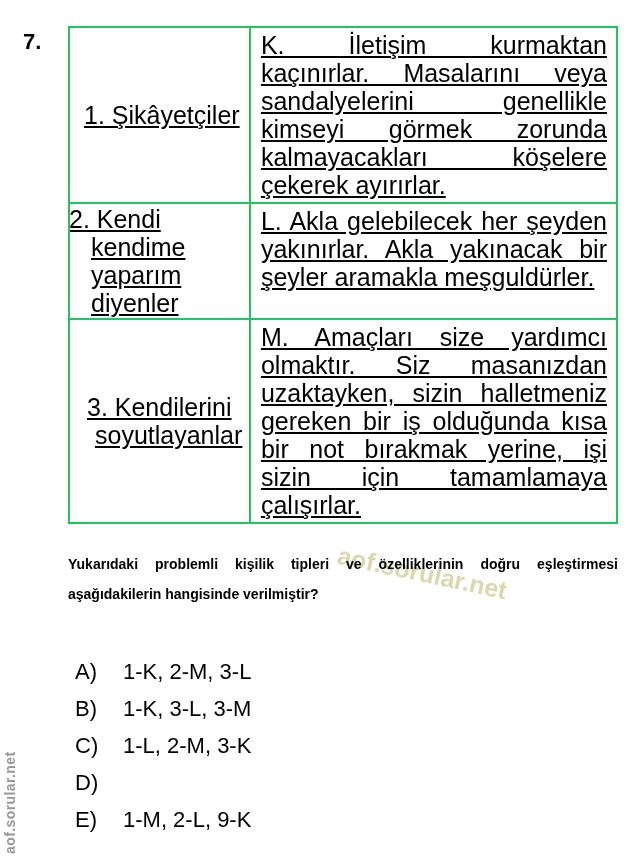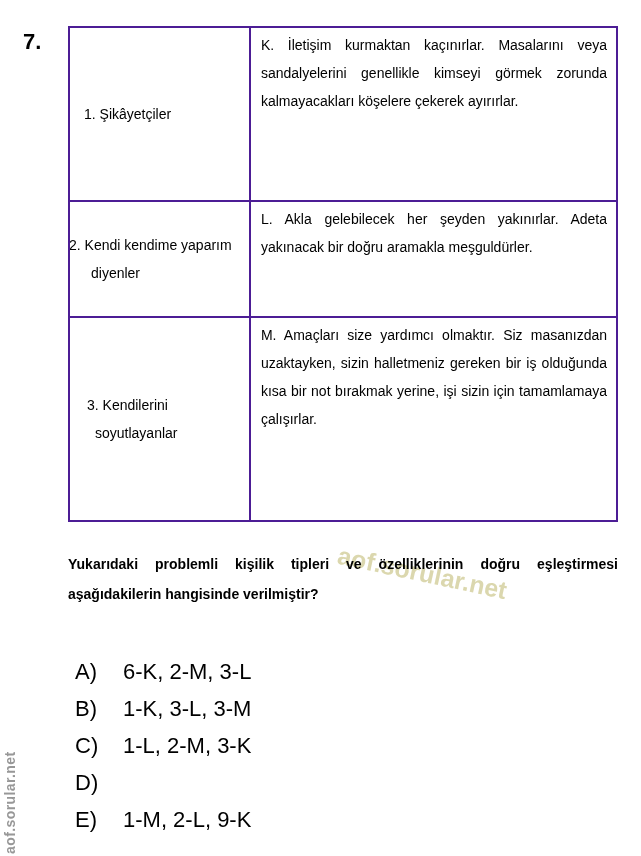--- a/index.html
+++ b/index.html
@@ -23,24 +23,25 @@
 
   table.match-table {
     position: absolute;
     left: 68px;
     top: 26px;
     width: 550px;
     border-collapse: collapse;
     table-layout: fixed;
   }
   table.match-table td {
-    border: 2px solid #4c1d95;
-    font-size: 14px;
+    border: 2px solid #22c55e;
+    font-size: 25px;
     line-height: 28px;
     overflow: hidden;
+    text-decoration: underline;
   }
   td.col-left  { width: 176px; vertical-align: middle; }
   td.col-right { width: 357px; vertical-align: top; text-align: justify;
                  padding: 3px 9px 3px 10px; }
   tr.row-1 td { height: 174px; }
   tr.row-2 td { height: 116px; }
   tr.row-3 td { height: 204px; }
   .cell-l1 { padding-left: 14px; padding-right: 4px; }
   .cell-l2 { padding-left: 21px; text-indent: -22px; padding-right: 4px; }
   .cell-l3 { padding-left: 25px; text-indent: -8px;  padding-right: 4px; margin-top: 32px; }
@@ -104,35 +105,35 @@
 <div class="q-number">7.</div>
 
 <table class="match-table">
   <tbody>
     <tr class="row-1">
       <td class="col-left cell-l1">1. Şikâyetçiler</td>
       <td class="col-right">K. İletişim kurmaktan kaçınırlar. Masalarını veya sandalyelerini genellikle kimseyi görmek zorunda kalmayacakları köşelere çekerek ayırırlar.</td>
     </tr>
     <tr class="row-2">
       <td class="col-left cell-l2">2. Kendi kendime yaparım diyenler</td>
-      <td class="col-right">L. Akla gelebilecek her şeyden yakınırlar. Adeta yakınacak bir doğru aramakla meşguldürler.</td>
+      <td class="col-right">L. Akla gelebilecek her şeyden yakınırlar. Akla yakınacak bir şeyler aramakla meşguldürler.</td>
     </tr>
     <tr class="row-3">
       <td class="col-left cell-l3">3. Kendilerini soyutlayanlar</td>
       <td class="col-right">M. Amaçları size yardımcı olmaktır. Siz masanızdan uzaktayken, sizin halletmeniz gereken bir iş olduğunda kısa bir not bırakmak yerine, işi sizin için tamamlamaya çalışırlar.</td>
     </tr>
   </tbody>
 </table>
 
 <div class="question">Yukarıdaki problemli kişilik tipleri ve özelliklerinin doğru eşleştirmesi aşağıdakilerin hangisinde verilmiştir?</div>
 
 <div class="options">
   <div class="option">
     <span class="letter">A)</span>
-    <span class="value">6-K, 2-M, 3-L</span>
+    <span class="value">1-K, 2-M, 3-L</span>
   </div>
   <div class="option">
     <span class="letter">B)</span>
     <span class="value">1-K, 3-L, 3-M</span>
   </div>
   <div class="option">
     <span class="letter">C)</span>
     <span class="value">1-L, 2-M, 3-K</span>
   </div>
   <div class="option">

